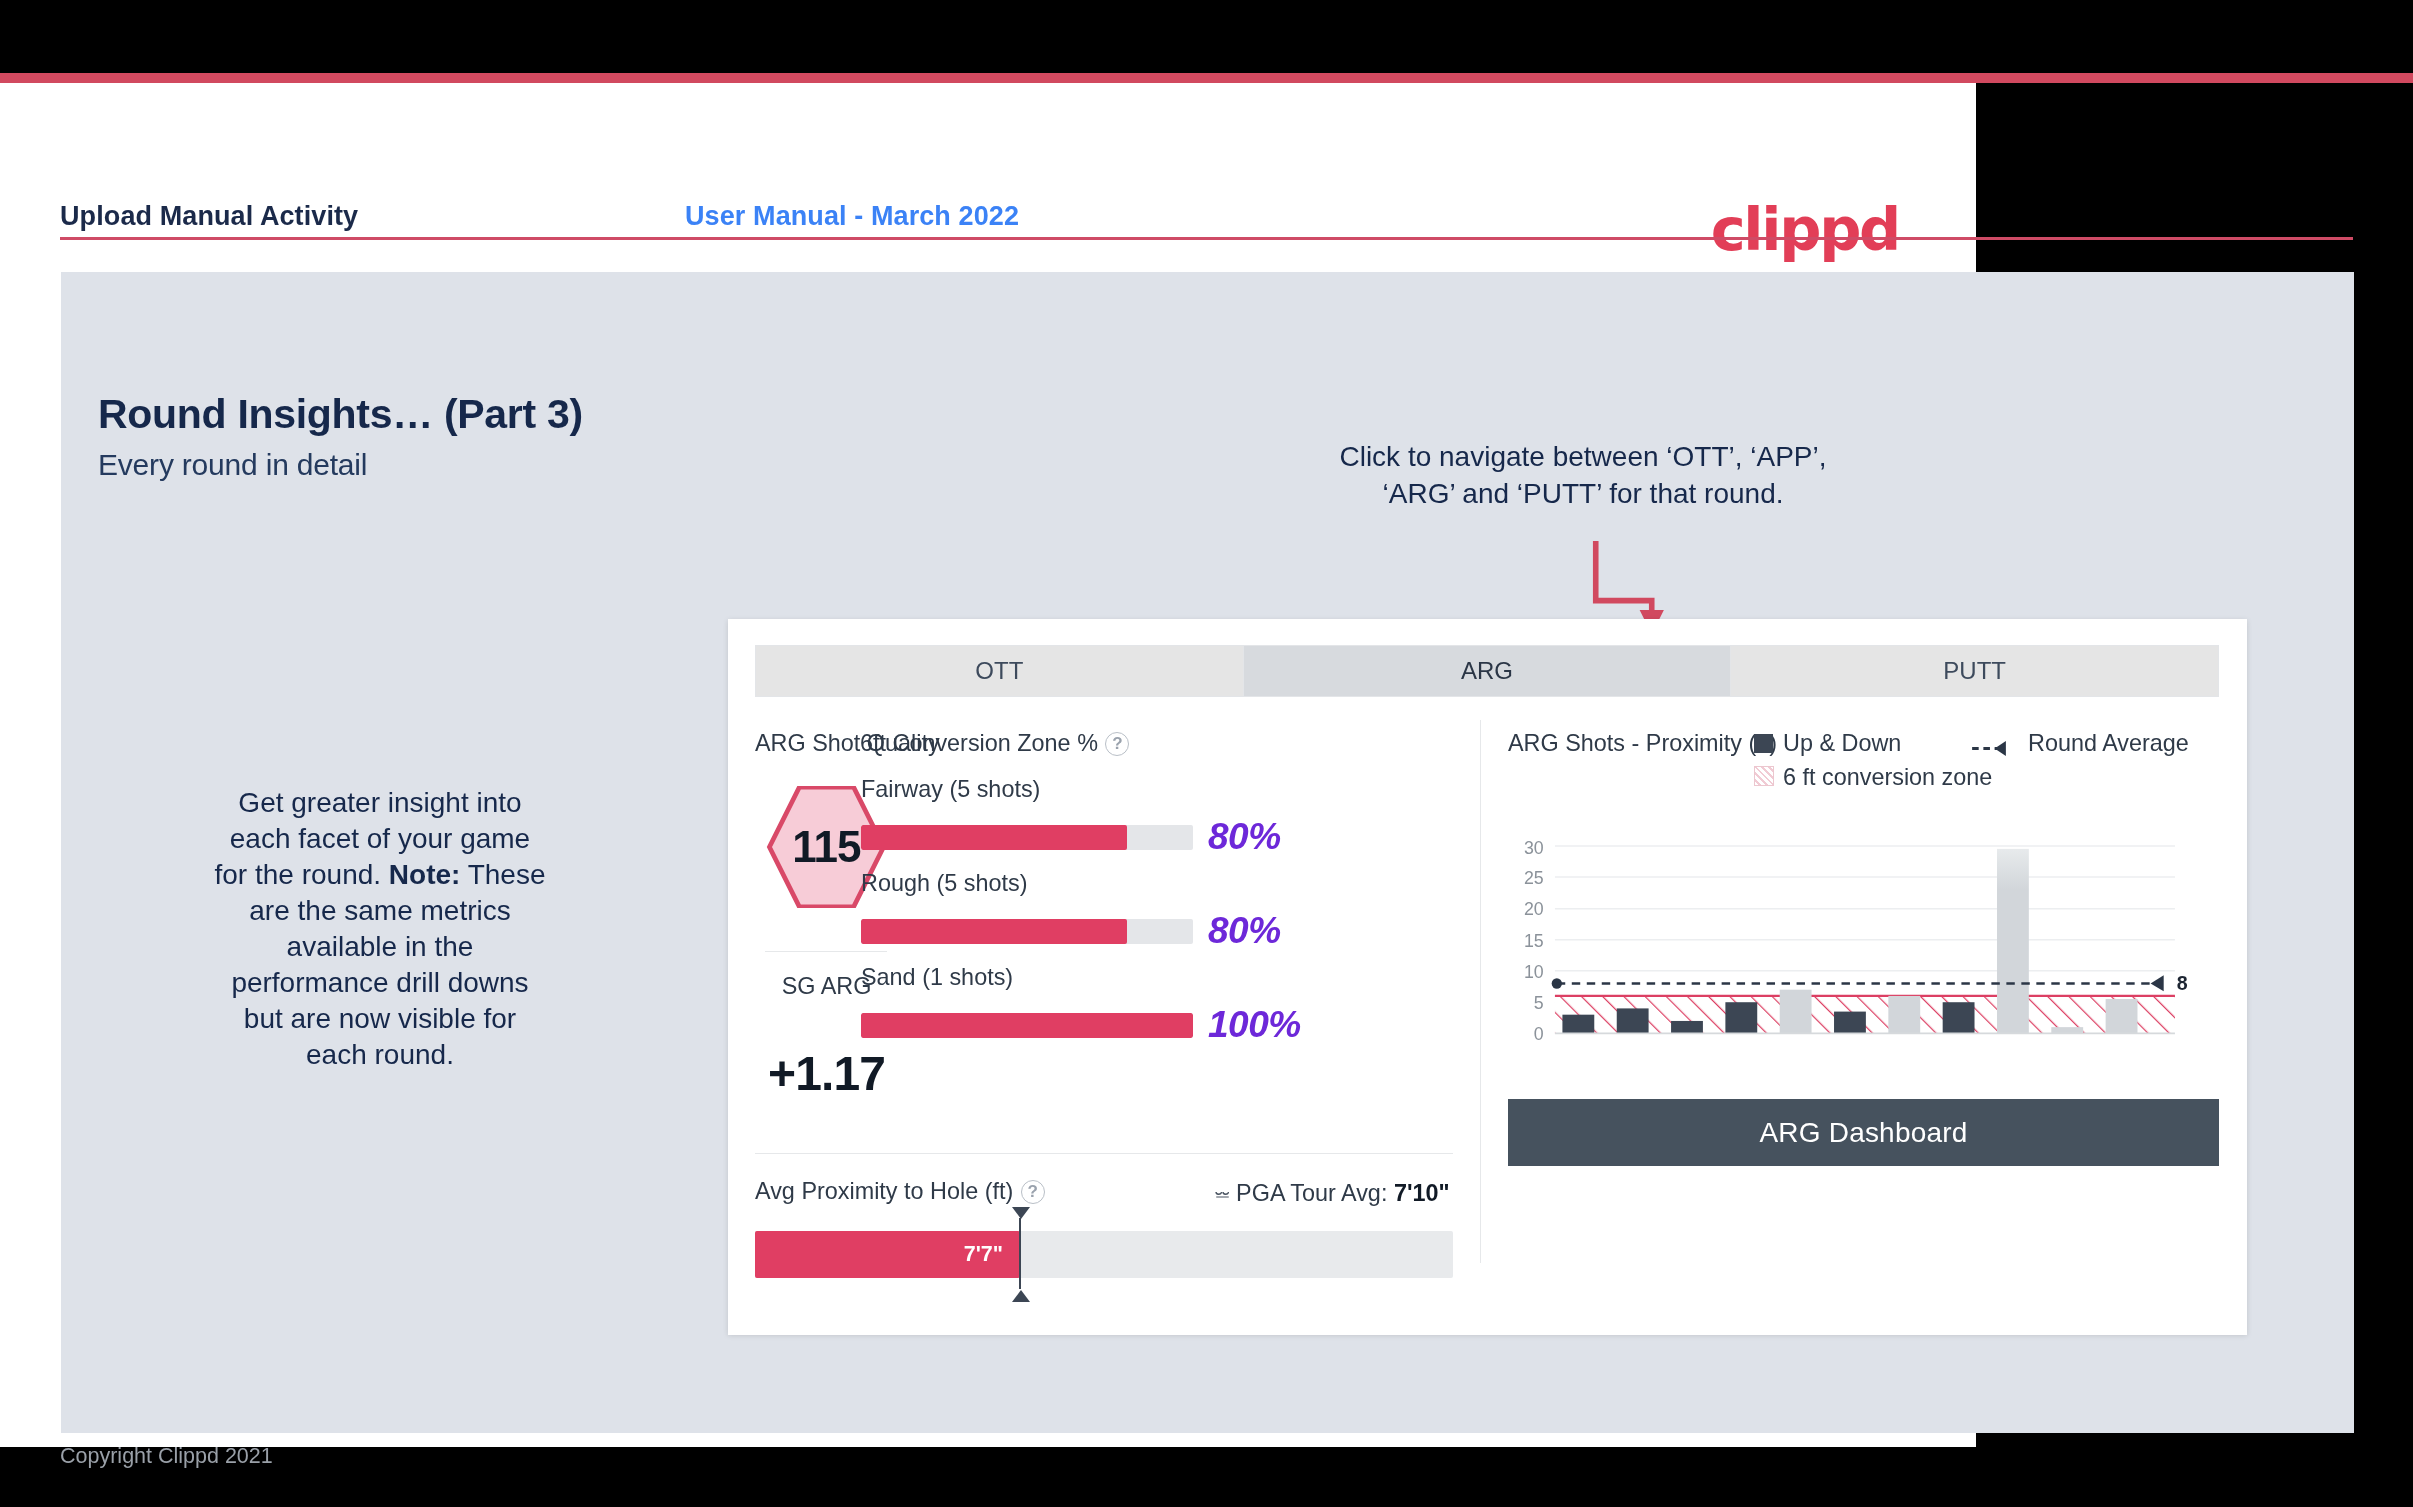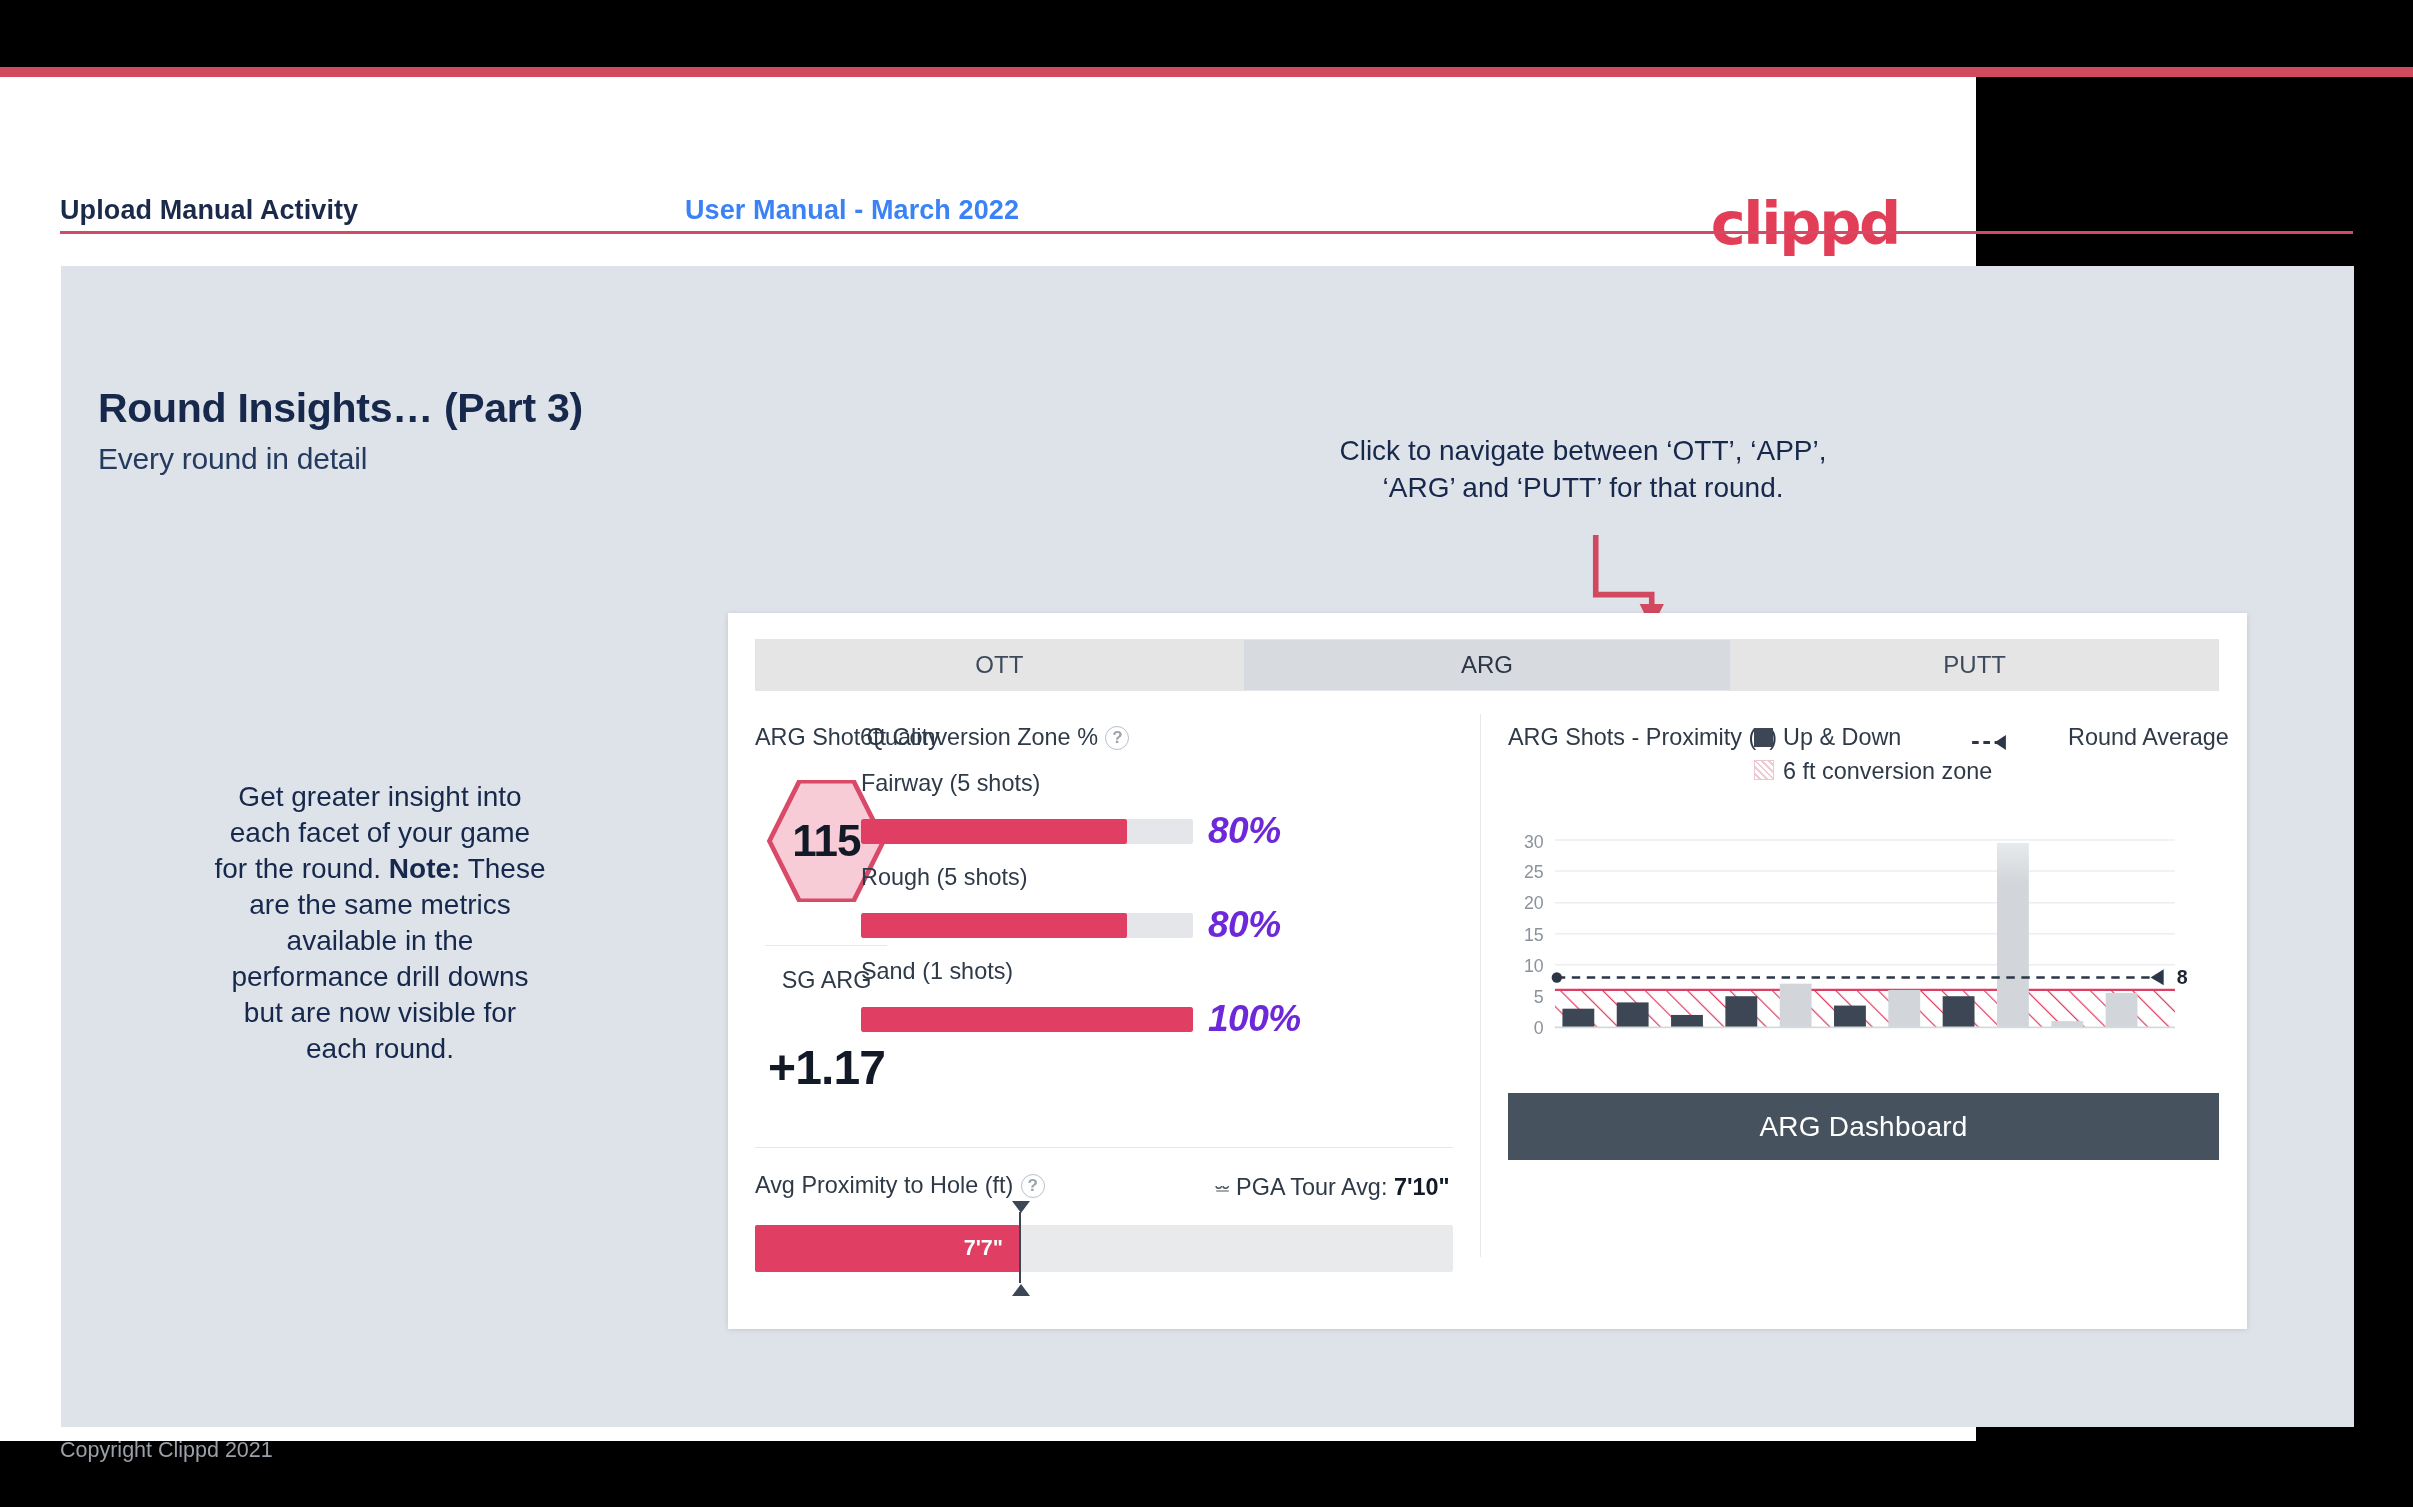--- a/index.html
+++ b/index.html
@@ -9,21 +9,21 @@
     font-family: "Liberation Sans", sans-serif;
     overflow: hidden;
   }
   #root { position: relative; width: 2413px; height: 1508px; background: #000; }
 
   
   .bar-top    { position:absolute; left:0; top:0;    width:2413px; height:73px;  background:#000; }
   .bar-bottom { position:absolute; left:0; top:1447px; width:2413px; height:61px; background:#000; }
 
   .slide {
-    position:absolute; left:0; top:67px; width:1976px; height:1374px;
+    position:absolute; left:0; top:73px; width:1976px; height:1374px;
     background:#ffffff;
   }
 
   .accent-stripe {
     position:absolute; left:0; top:0; width:2413px; height:10.3px;
     background:#d1495f;
   }
 
   
   .hdr-left  { position:absolute; left:60px;  top:128px; font-size:27px; color:#1b2a4a; font-weight:600; letter-spacing:0.1px;}
@@ -113,21 +113,21 @@
   .prox-tri-t { position:absolute; left:284px; top:588px; width:0;height:0;
                 border-left:9.4px solid transparent;border-right:9.4px solid transparent;border-top:12px solid #3c4654;}
   .prox-tri-b { position:absolute; left:284px; top:671px; width:0;height:0;
                 border-left:9.4px solid transparent;border-right:9.4px solid transparent;border-bottom:12px solid #3c4654;}
 
   
   .r-title { position:absolute; left:780px; top:111px; font-size:23.4px; color:#2f3a48; }
   .lg-sq   { position:absolute; left:1026px; top:115px; width:19px; height:19px; background:#3c4654; }
   .lg-t1   { position:absolute; left:1055px; top:111px; font-size:23.4px; color:#2f3a48; }
   .lg-dash { position:absolute; left:1244px; top:122px; }
-  .lg-t2   { position:absolute; left:1300px; top:111px; font-size:23.4px; color:#2f3a48;margin-left:40px; }
+  .lg-t2   { position:absolute; left:1300px; top:111px; font-size:23.4px; color:#2f3a48; }
   .lg-hz   { position:absolute; left:1026px; top:147px; width:19.7px; height:19.7px;
              border:0.9px solid #ecc7cf; background:
              repeating-linear-gradient(45deg,#fff 0 2.8px,#f1cbd4 2.8px 4.7px); }
   .lg-t3   { position:absolute; left:1055px; top:145px; font-size:23.4px; color:#2f3a48; }
 
   .chart   { position:absolute; left:780px; top:199px; width:712px; height:251px; }
 
   .dash-btn { position:absolute; left:780px; top:480px; width:711px; height:67px;
               background:#46525e; color:#fff; display:flex; align-items:center; justify-content:center;
               font-size:28px; letter-spacing:0.2px; }

